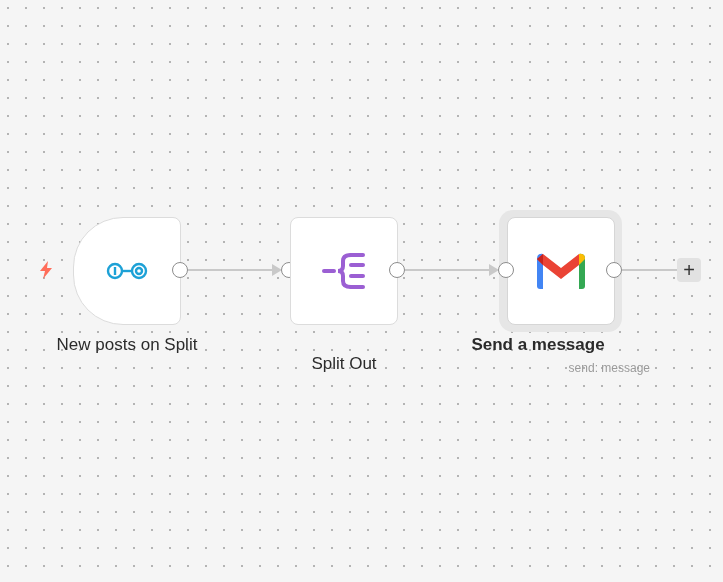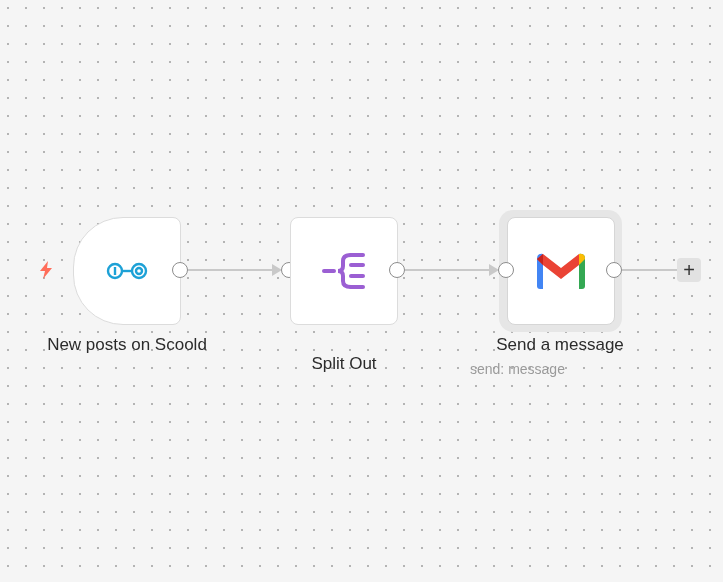--- a/index.html
+++ b/index.html
@@ -25,21 +25,21 @@
   }
   .edge { position:absolute; height:2px; background:#c9c9c9; }
   .arrow {
     position:absolute; width:0; height:0;
     border-top:6px solid transparent; border-bottom:6px solid transparent;
     border-left:10px solid #c9c9c9;
   }
   .label {
     position:absolute; font-size:17px; color:#2b2b2b; text-align:center; white-space:nowrap;
   }
-  .sublabel { position:absolute; font-size:14px; color:#9a9a9a; text-align:left; white-space:nowrap; }
+  .sublabel { position:absolute; font-size:12px; color:#9a9a9a; text-align:right; white-space:nowrap; }
   .plus-btn {
     position:absolute; left:677px; top:258px; width:24px; height:24px;
     background:#e2e2e2; border-radius:4px; display:flex; align-items:center; justify-content:center;
     font-size:20px; color:#333; line-height:1;
   }
   .bolt { position:absolute; left:37px; top:260px; width:18px; height:20px; }
 </style>
 </head>
 <body>
 
@@ -50,21 +50,21 @@
 <div class="node trigger-node">
   <svg width="42" height="18" viewBox="0 0 42 18">
     <circle cx="9" cy="9" r="7" fill="none" stroke="#1da1d6" stroke-width="2.4"></circle>
     <line x1="9" y1="5" x2="9" y2="13" stroke="#1da1d6" stroke-width="2.4"></line>
     <line x1="16" y1="9" x2="26" y2="9" stroke="#1da1d6" stroke-width="2.4"></line>
     <circle cx="33" cy="9" r="7" fill="none" stroke="#1da1d6" stroke-width="2.4"></circle>
     <circle cx="33" cy="9" r="3" fill="none" stroke="#1da1d6" stroke-width="2.4"></circle>
   </svg>
 </div>
 <div class="handle" style="left:172px;top:262px;"></div>
-<div class="label" style="left:27px;top:335px;width:200px;">New posts on Scoold</div>
+<div class="label" style="left:27px;top:335px;width:200px;">New posts on Split</div>
 
 <div class="edge" style="left:188px;top:269px;width:85px;"></div>
 <div class="arrow" style="left:272px;top:264px;"></div>
 
 <div class="handle" style="left:281px;top:262px;"></div>
 <div class="node split-node">
   <svg width="46" height="40" viewBox="0 0 46 40">
     <line x1="3" y1="20" x2="13" y2="20" stroke="#9b5fd3" stroke-width="4" stroke-linecap="round"></line>
     <path d="M30 4 Q22 4 22 10 L22 15 Q22 20 17 20 Q22 20 22 25 L22 30 Q22 36 30 36" fill="none" stroke="#9b5fd3" stroke-width="4" stroke-linecap="round"></path>
     <line x1="30" y1="4" x2="42" y2="4" stroke="#9b5fd3" stroke-width="4" stroke-linecap="round"></line>
@@ -84,17 +84,17 @@
   <svg width="48" height="36" viewBox="0 0 48 36">
     <path d="M0 6 Q0 0 6 1 L6 36 L3 36 Q0 36 0 33 Z" fill="#4285f4"></path>
     <path d="M42 1 Q48 0 48 6 L48 33 Q48 36 45 36 L42 36 Z" fill="#34a853"></path>
     <path d="M0 6 L6 1 L24 15 L42 1 L42 12 L24 26 L6 12 Z" fill="#ea4335"></path>
     <path d="M0 6 L6 1 L6 12 Z" fill="#c5221f"></path>
     <path d="M42 1 Q48 0 48 6 L42 12 Z" fill="#fbbc04"></path>
   </svg>
 </div>
 <div class="handle" style="left:498px;top:262px;"></div>
 <div class="handle" style="left:606px;top:262px;"></div>
-<div class="label" style="left:470px;top:335px;width:180px;">Send a message</div>
+<div class="label" style="left:448px;top:335px;width:180px;font-weight:bold;">Send a message</div>
 <div class="sublabel" style="left:470px;top:361px;width:180px;">send: message</div>
 
 <div class="edge" style="left:622px;top:269px;width:56px;"></div>
 <div class="plus-btn">+</div>
 
 </body></html>

